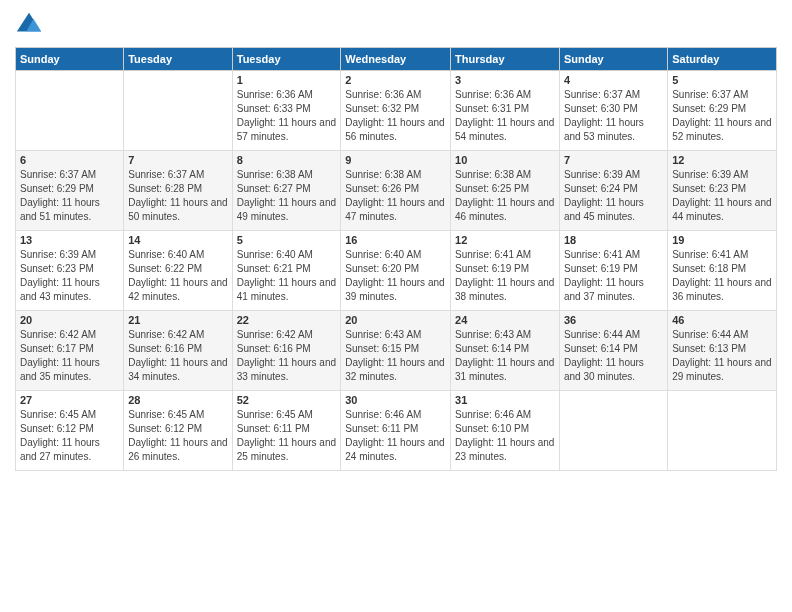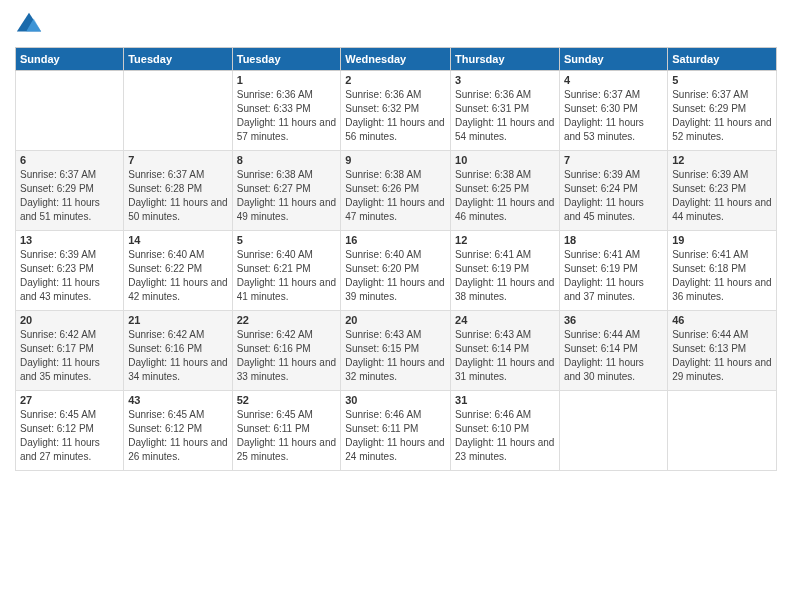--- a/index.html
+++ b/index.html
@@ -301,21 +301,21 @@
           </td>
         </tr>
         <tr>
           <td>
             <span class="day-number">27</span>
             <div class="day-info" style="white-space: pre-line;">Sunrise: 6:45 AM
 Sunset: 6:12 PM
 Daylight: 11 hours and 27 minutes.</div>
           </td>
           <td>
-            <span class="day-number">43</span>
+            <span class="day-number">28</span>
             <div class="day-info" style="white-space: pre-line;">Sunrise: 6:45 AM
 Sunset: 6:12 PM
 Daylight: 11 hours and 26 minutes.</div>
           </td>
           <td>
             <span class="day-number">52</span>
             <div class="day-info" style="white-space: pre-line;">Sunrise: 6:45 AM
 Sunset: 6:11 PM
 Daylight: 11 hours and 25 minutes.</div>
           </td>

